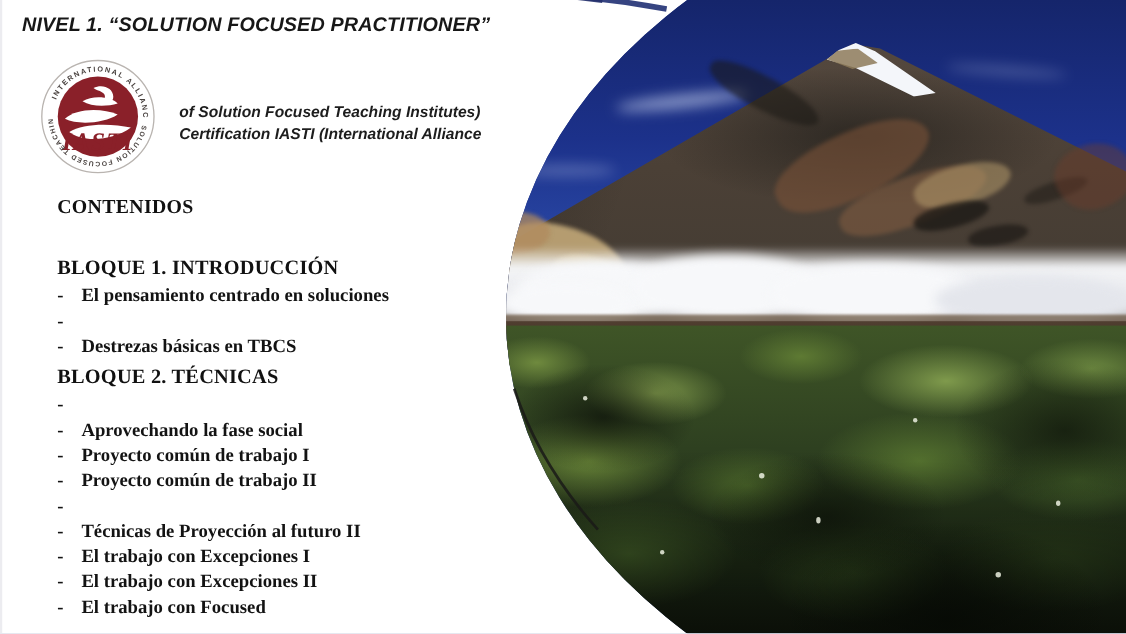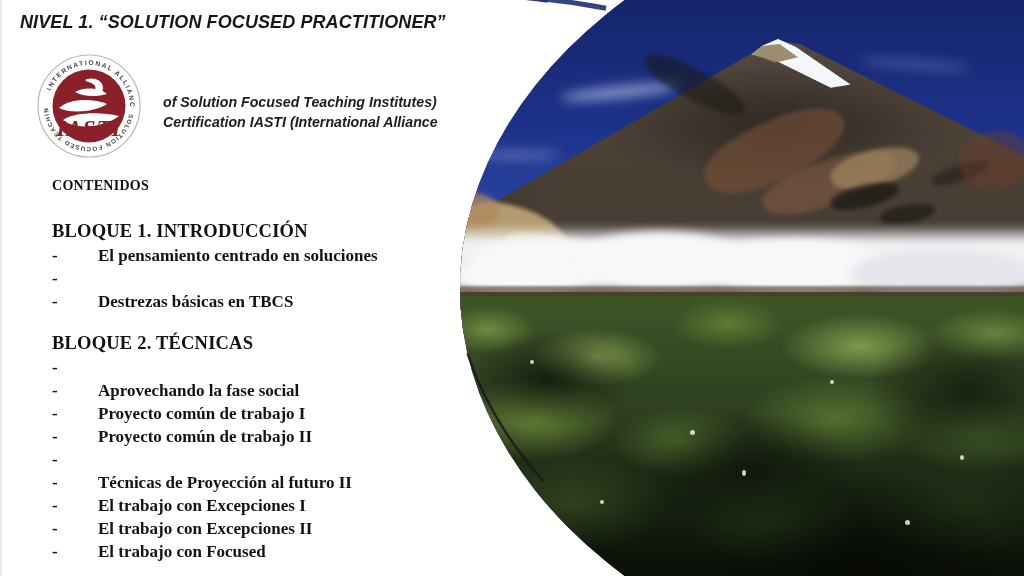--- a/index.html
+++ b/index.html
@@ -150,35 +150,35 @@
     position:absolute;left:35px;top:52px;width:108px;height:108px;
   }
   .subtitle{
     position:absolute;left:163px;top:92px;width:300px;
     font-size:14.2px;font-weight:bold;font-style:italic;
     line-height:20px;color:#1d1d1d;
   }
   .contenidos{
     position:absolute;left:52px;top:178px;
     font-family:"Liberation Serif",serif;
-    font-size:14px;font-weight:bold;color:#111;letter-spacing:.3px;
+    font-size:18px;font-weight:bold;color:#111;letter-spacing:.3px;
   }
   .block{position:absolute;left:52px;font-family:"Liberation Serif",serif;}
-  .b1{top:221px;}
+  .b1{top:234px;}
   .b2{top:333px;}
   .block-head{
     font-size:18.5px;font-weight:bold;color:#111;letter-spacing:.2px;
     margin:0 0 2px 0;white-space:nowrap;
   }
   .item{
     font-size:17px;font-weight:bold;color:#131313;
     line-height:23px;white-space:nowrap;display:flex;
   }
   .dash{display:inline-block;width:22px;flex:0 0 22px;}
-  .itxt{display:inline-block;margin-left:24px;}
+  .itxt{display:inline-block;}
 </style>
 </head>
 <body>
 
 <div class="slide">
 
   <div class="edge-left"></div>
 
   <div class="photo-wrap">
     <div class="photo">

